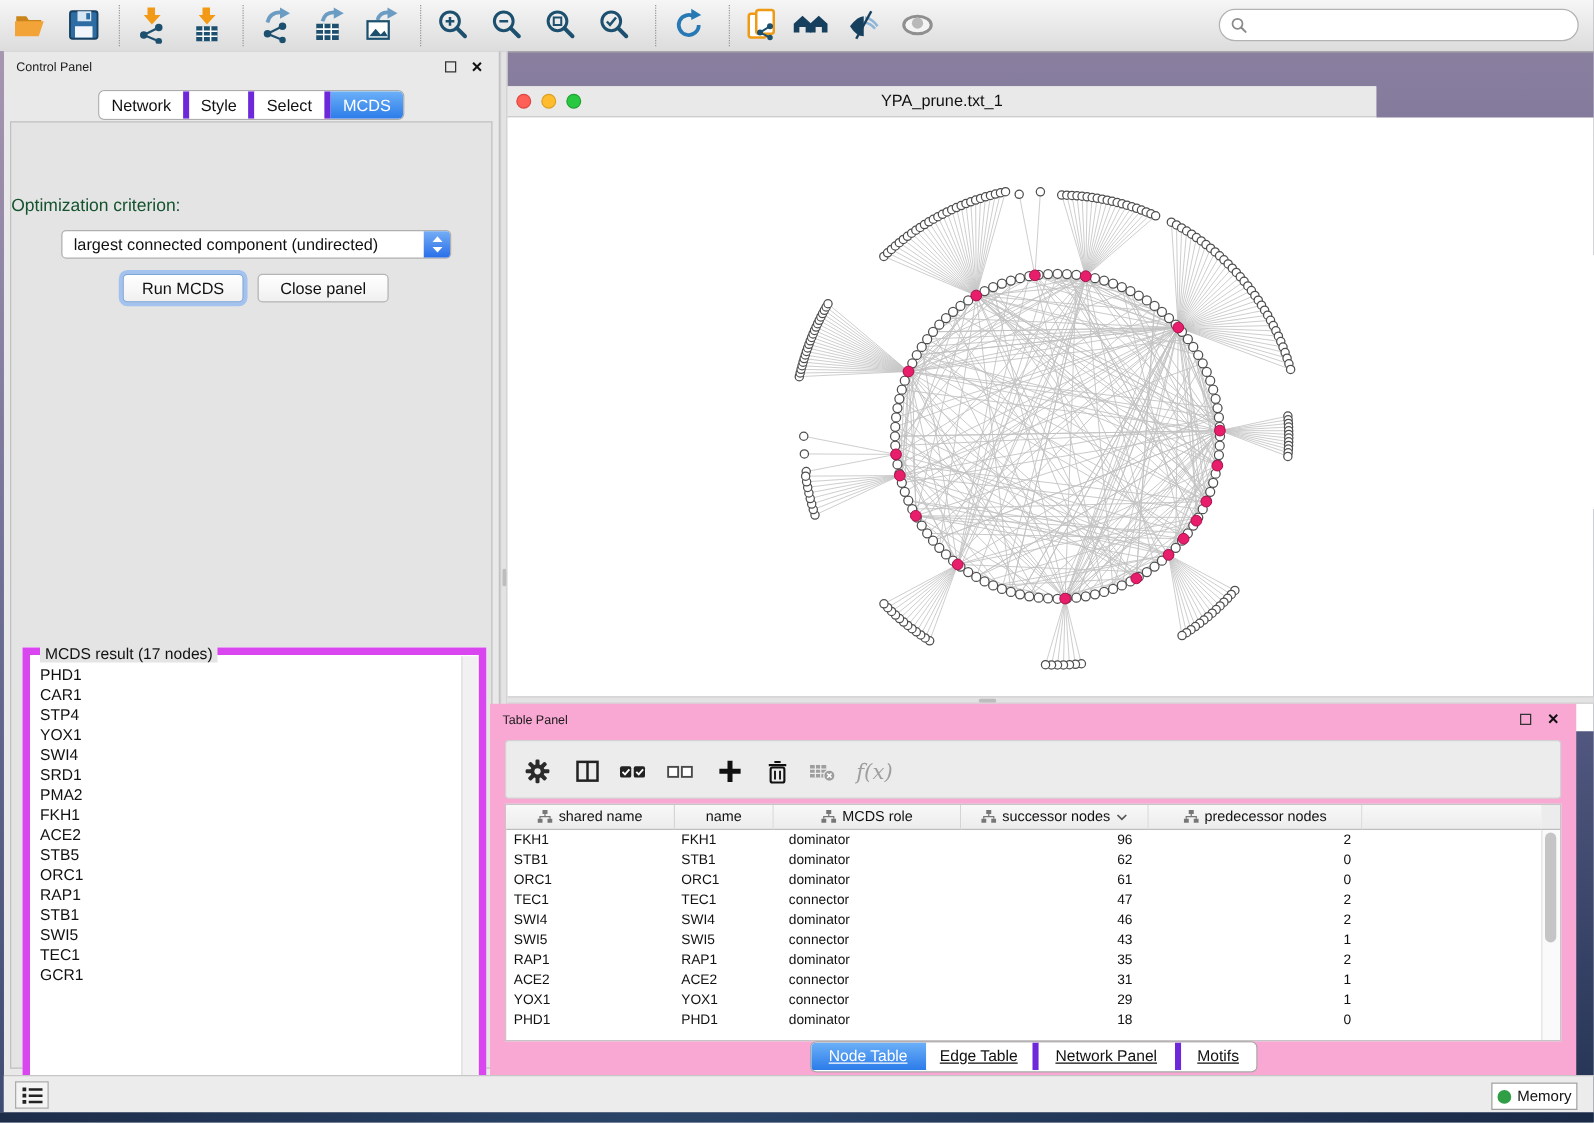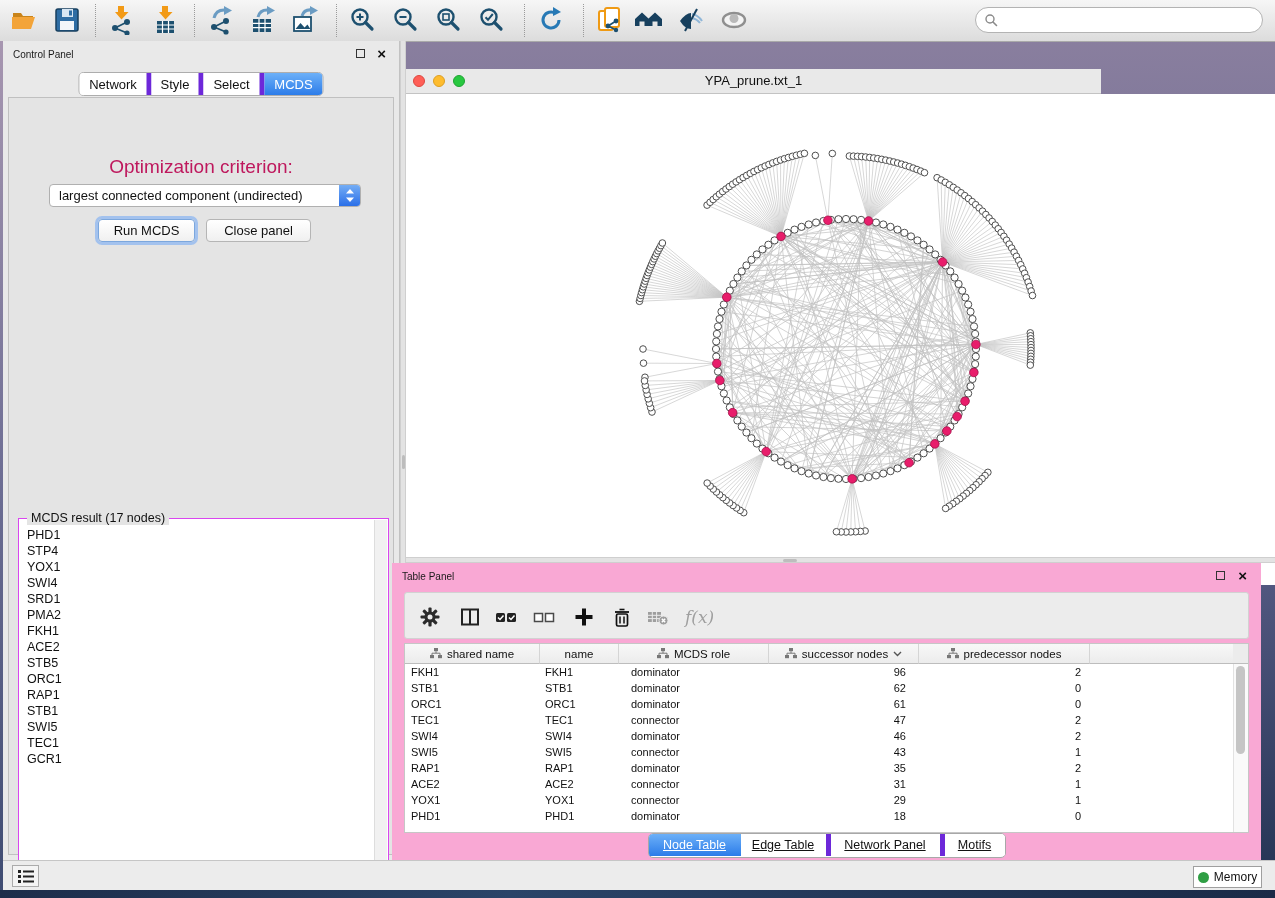--- a/index.html
+++ b/index.html
@@ -32,34 +32,34 @@
   
   .tabbar{position:absolute;left:50%;transform:translateX(-50%);top:31px;height:22px;display:flex;
     border:1px solid #adadad;border-radius:5px;overflow:hidden;background:#fff;}
   .tab{height:22px;display:flex;align-items:center;justify-content:center;font-size:13px;color:#111;
     background:#fff;border-right:5px solid #6d28d9;cursor:default;box-sizing:border-box;}
   .tab:last-child{border-right:none;}
   .tab.active{background:linear-gradient(180deg,#6cb0f8,#2c7ce9);color:#fff;border-right:none;}
   
   #cp-content{position:absolute;left:5px;right:5px;top:56px;bottom:5px;background:#e4e4e4;
     border:1px solid #c0c0c0;box-sizing:border-box;}
-  #opt-label{position:absolute;left:0;right:0;top:58px;text-align:center;font-size:19px;color:#be185d;}
+  #opt-label{position:absolute;left:0;right:0;top:58px;text-align:left;font-size:14px;color:#14532d;}
   #opt-select{position:absolute;left:40px;top:86px;width:312px;height:23px;background:#fff;
     border:1px solid #b0b0b0;border-radius:4px;display:flex;align-items:center;box-sizing:border-box;cursor:default;}
   #opt-select .sel-text{flex:1;font-size:13px;padding-left:9px;color:#111;white-space:nowrap;overflow:hidden;}
   #opt-select .sel-cap{width:21px;height:21px;border-radius:0 3px 3px 0;
     background:linear-gradient(180deg,#74adf5,#2a6fe8);display:flex;align-items:center;justify-content:center;}
   .btn{position:absolute;height:23px;background:linear-gradient(180deg,#ffffff,#f0f0f0);
     border:1px solid #b5b5b5;border-radius:4px;font-size:13px;color:#111;display:flex;align-items:center;justify-content:center;
     box-sizing:border-box;cursor:default;}
   #run-btn{left:89px;top:121px;width:97px;border-color:#7ca7dd;box-shadow:0 0 0 3px rgba(110,165,245,.55);}
   #closepanel-btn{left:197px;top:121px;width:105px;}
   
   #result-group{position:absolute;left:9px;top:420px;width:371px;height:371px;background:#fff;
-    border:1px solid #d946ef;box-sizing:border-box;}
+    border:6px solid #d946ef;box-sizing:border-box;}
   #result-legend{position:absolute;left:8px;top:-8px;background:#e4e4e4;padding:0 4px;font-size:12.5px;color:#111;}
   #mcds-list{position:absolute;left:1px;top:4px;bottom:1px;right:13px;overflow:hidden;padding:4px 0 0 7px;}
   .mcds-item{font-size:12.5px;line-height:16px;color:#111;}
   #list-scroll{position:absolute;top:1px;bottom:1px;right:1px;width:12px;background:#f1f1f1;border-left:1px solid #ddd;}
   
   #network-panel{left:406px;top:41px;width:695px;height:516px;background:#e5e5e5;margin-top:28px;}
   #net-titlebar{position:absolute;left:0;top:0;right:0;height:24px;background:#e9e9e9;border-bottom:1px solid #c3c3c3;}
   .traffic{position:absolute;top:6px;width:12px;height:12px;border-radius:50%;box-sizing:border-box;cursor:default;}
   #tl-red{left:7px;background:#ff5f57;border:1px solid #dd4840;}
   #tl-yellow{left:27px;background:#febc2e;border:1px solid #dd9f23;}
@@ -232,20 +232,21 @@
             <polygon points="1,9.5 9,9.5 5,14" fill="#fff"></polygon>
           </svg>
       </span>
     </div>
     <div class="btn" id="run-btn">Run MCDS</div>
     <div class="btn" id="closepanel-btn">Close panel</div>
     <div id="result-group">
       <span id="result-legend">MCDS result (17 nodes)</span>
       <div id="mcds-list">
           <div class="mcds-item">PHD1</div>
+          <div class="mcds-item">CAR1</div>
           <div class="mcds-item">STP4</div>
           <div class="mcds-item">YOX1</div>
           <div class="mcds-item">SWI4</div>
           <div class="mcds-item">SRD1</div>
           <div class="mcds-item">PMA2</div>
           <div class="mcds-item">FKH1</div>
           <div class="mcds-item">ACE2</div>
           <div class="mcds-item">STB5</div>
           <div class="mcds-item">ORC1</div>
           <div class="mcds-item">RAP1</div>

